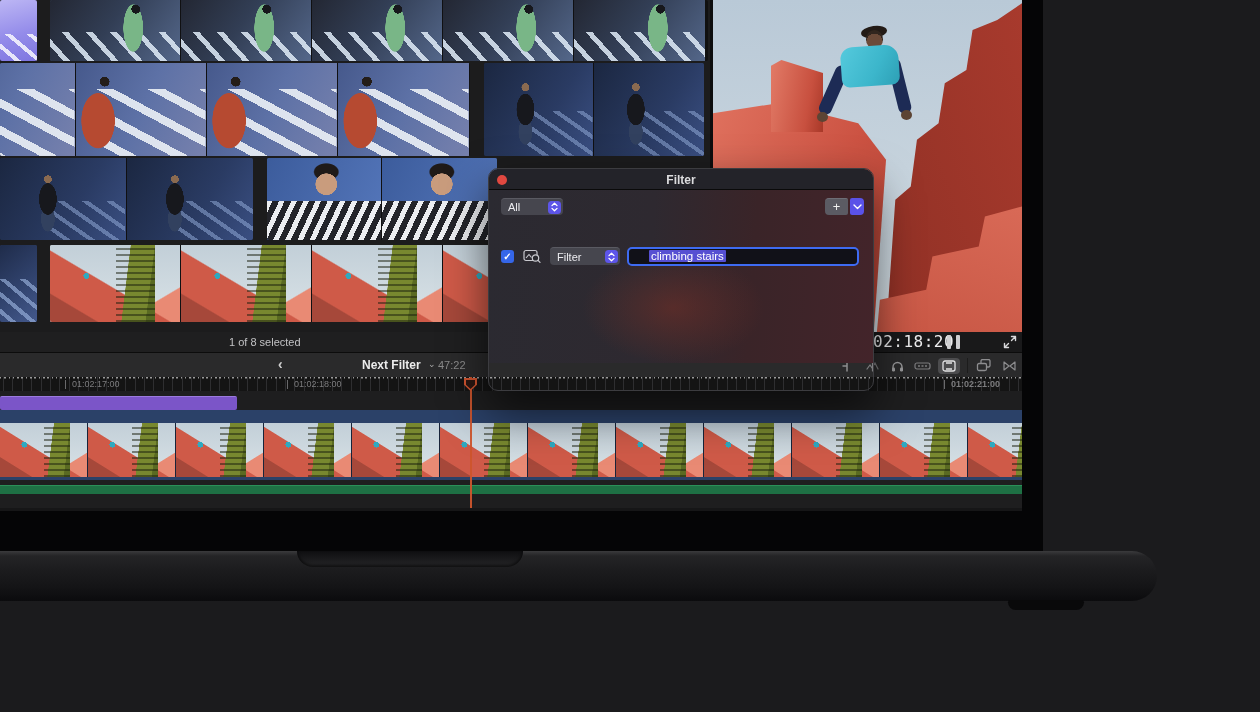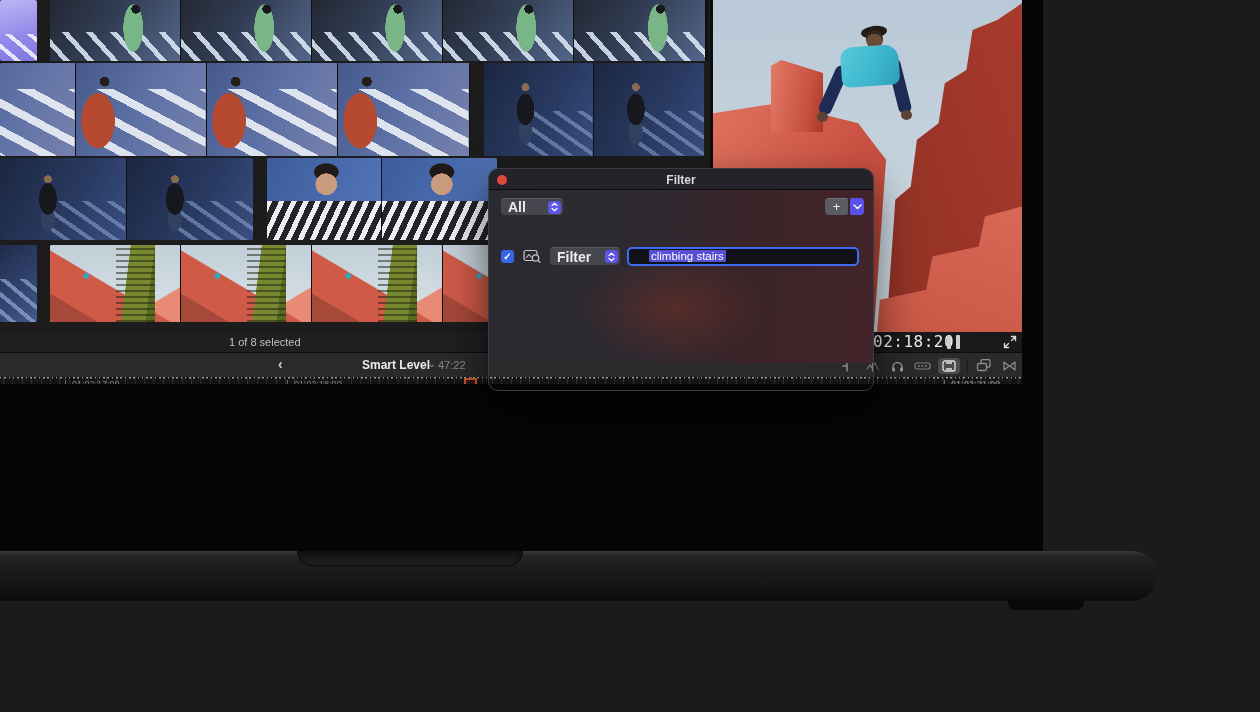--- a/index.html
+++ b/index.html
@@ -12,21 +12,21 @@
   .deck { position:absolute; left:0; top:551px; width:1157px; height:50px;
           border-radius:0 26px 26px 0;
           background:linear-gradient(180deg,#3a3a3c 0%,#242426 10%,#1c1c1e 38%,#141416 72%,#0b0b0d 100%); }
   .deck-notch { position:absolute; left:297px; top:0; width:226px; height:16px;
           background:linear-gradient(180deg,#0e0e10,#1f1f21 70%,#272729);
           border-radius:0 0 16px 16px; box-shadow:inset 0 -2px 3px rgba(0,0,0,.6); }
   .foot { position:absolute; left:1008px; top:600px; width:76px; height:10px; background:#09090a;
           border-radius:3px 3px 10px 10px; }
 
   
-  .screen { position:absolute; left:0; top:0; width:1022px; height:384px; background:#161617; overflow:hidden; }
+  .screen { position:absolute; left:0; top:0; width:1022px; height:511px; background:#161617; overflow:hidden; }
 
   
   .browser { position:absolute; left:0; top:0; width:710px; height:332px; background:#1c1c1d; overflow:hidden; }
   .clip { position:absolute; display:flex; overflow:hidden; border-radius:2px; background:#101010; }
   .clip .frame { flex:0 0 auto; height:100%; border-right:1.5px solid #101012; }
   .clip .frame:last-child { border-right:none; }
 
   .art-green { background-color:#3d4c68; background-repeat:no-repeat;
     background-image:
       radial-gradient(circle 4.5px at 66% 15%, #17181c 97%, transparent),
@@ -173,21 +173,21 @@
       background:#e14840; }
   .dlg-title { position:absolute; left:0; right:0; top:4px; text-align:center; font-size:12px;
       font-weight:bold; color:#dcdcde; }
   .dlg-body { position:absolute; left:0; top:21px; right:0; bottom:27px;
       background:
         radial-gradient(130px 80px at 48% 68%, rgba(125,48,38,.5), transparent 70%),
         linear-gradient(94deg,#2b2a31 0%,#2e2930 42%,#3a2428 68%,#43242a 100%); }
   .popup { display:inline-flex; align-items:center; justify-content:space-between;
       background:#46464e; border-radius:4px; height:17px; padding:0 2px 0 7px;
       border-top:1px solid #5a5a62; }
-  .popup .pp-label { font-size:14px; font-weight:bold; color:#ececf0; }
+  .popup .pp-label { font-size:11px; font-weight:normal; color:#ececf0; }
   .popup .pp-badge { width:13px; height:13px; background:#5d55e8; border-radius:3.5px;
       display:flex; flex-direction:column; align-items:center; justify-content:center; margin-left:6px; }
   .pp-badge svg { display:block; }
   .dlg-scope { position:absolute; left:12px; top:8px; width:62px; }
   .dlg-addgroup { position:absolute; right:9px; top:8px; display:flex; gap:2px; }
   .btn-plus { width:23px; height:17px; background:#5b5b63; border-radius:4px 2px 2px 4px;
       color:#f2f2f2; font-size:13px; text-align:center; line-height:16px; border-top:1px solid #6e6e76; }
   .btn-addchev { width:14px; height:17px; background:#5a52e8; border-radius:2px 4px 4px 2px;
       display:flex; align-items:center; justify-content:center; }
   .dlg-rule { position:absolute; left:12px; top:56px; right:14px; height:20px; display:flex; align-items:center; }
@@ -290,21 +290,21 @@
         </span>
       <span class="vb-expand">
         <svg width="14" height="14" viewBox="0 0 14 14">
             <path d="M8.5 5.5 L12.5 1.5 M12.5 1.5 h-4 M12.5 1.5 v4 M5.5 8.5 L1.5 12.5 M1.5 12.5 h4 M1.5 12.5 v-4" stroke="#d8d8da" stroke-width="1.4" fill="none" stroke-linecap="round"></path>
           </svg>
       </span>
     </div>
 
     <div class="tl-toolbar">
       <span class="tb-back">‹</span>
-      <span class="tb-title">Smart Level</span>
+      <span class="tb-title">Next Filter</span>
       <span class="tb-title-chev">⌄</span>
       <span class="tb-duration">47:22</span>
       <span class="tb-icons">
         <span class="tb-ic">
           <svg width="14" height="14" viewBox="0 0 14 14">
               <path d="M7 2 v10 M3 7 h3" stroke="#8d8d8f" stroke-width="1.5" fill="none" stroke-linecap="round"></path>
             </svg>
           </span>
         <span class="tb-ic">
           <svg width="15" height="14" viewBox="0 0 15 14">

